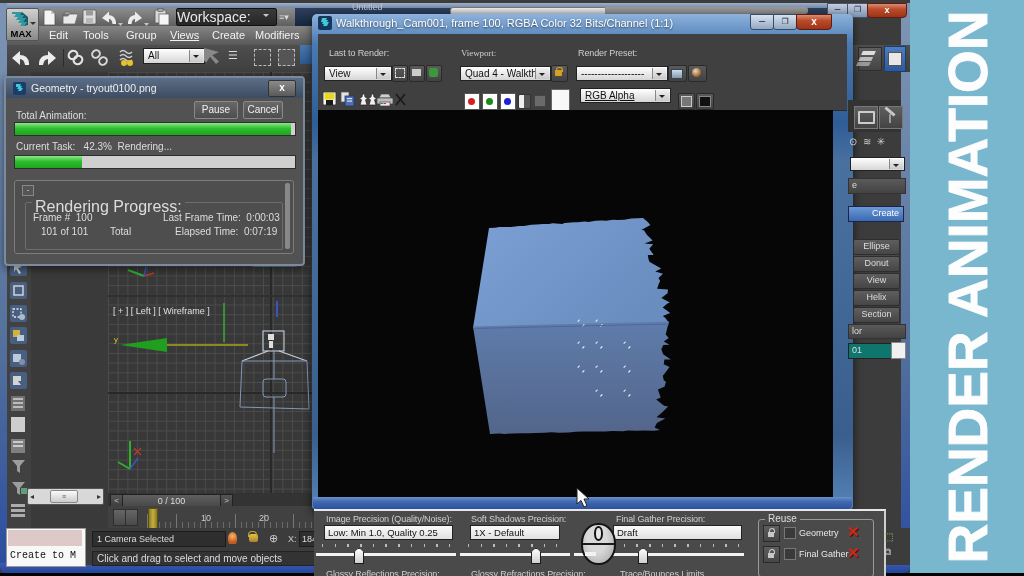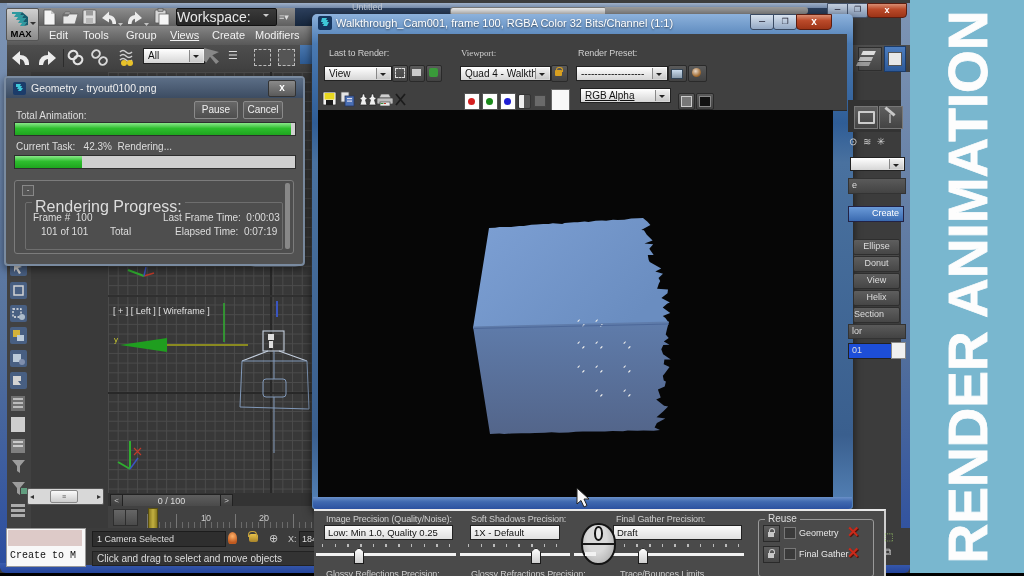--- a/index.html
+++ b/index.html
@@ -427,23 +427,23 @@
 <div class="drop" style="left:850px;top:157px;width:49px;height:12px;">
     <span class="ar"></span>
   </div>
 <div class="abs" style="left:848px;top:178px;width:53px;height:14px;background:linear-gradient(#5a5a5a,#434343);border:1px solid #333;color:#ddd;font-size:9px;line-height:13px;padding-left:3px;">e</div>
 <div class="abs" style="left:848px;top:206px;width:50px;height:14px;background:linear-gradient(#6a9ad8,#3a6ab0);border:1px solid #224;color:#fff;font-size:9px;line-height:13px;text-align:right;padding-right:4px;">Create</div>
 <div class="abs" style="left:853px;top:222px;width:45px;height:14px;background:linear-gradient(#5e5e5e,#464646);border:1px solid #2e2e2e;border-radius:2px;color:#ddd;font-size:10px;line-height:13px;text-align:center;margin-top:20px;">ectangle</div>
 <div class="abs" style="left:853px;top:239px;width:45px;height:14px;background:linear-gradient(#5e5e5e,#464646);border:1px solid #2e2e2e;border-radius:2px;color:#ddd;font-size:9px;line-height:13px;text-align:center;">Ellipse</div>
 <div class="abs" style="left:853px;top:256px;width:45px;height:14px;background:linear-gradient(#5e5e5e,#464646);border:1px solid #2e2e2e;border-radius:2px;color:#ddd;font-size:9px;line-height:13px;text-align:center;">Donut</div>
 <div class="abs" style="left:853px;top:273px;width:45px;height:14px;background:linear-gradient(#5e5e5e,#464646);border:1px solid #2e2e2e;border-radius:2px;color:#ddd;font-size:9px;line-height:13px;text-align:center;">View</div>
 <div class="abs" style="left:853px;top:290px;width:45px;height:14px;background:linear-gradient(#5e5e5e,#464646);border:1px solid #2e2e2e;border-radius:2px;color:#ddd;font-size:9px;line-height:13px;text-align:center;">Helix</div>
-<div class="abs" style="left:853px;top:307px;width:45px;height:14px;background:linear-gradient(#5e5e5e,#464646);border:1px solid #2e2e2e;border-radius:2px;color:#ddd;font-size:9px;line-height:13px;">Section</div>
+<div class="abs" style="left:853px;top:307px;width:45px;height:14px;background:linear-gradient(#5e5e5e,#464646);border:1px solid #2e2e2e;border-radius:2px;color:#ddd;font-size:9px;line-height:13px;text-align:center;">Section</div>
 <div class="abs" style="left:848px;top:324px;width:53px;height:13px;background:linear-gradient(#5a5a5a,#434343);border:1px solid #333;color:#ddd;font-size:9px;line-height:12px;padding-left:3px;">lor</div>
-<div class="abs" style="left:848px;top:343px;width:40px;height:14px;background:#1d4ed8;border:1px solid #222;color:#ddd;font-size:9px;line-height:13px;padding-left:3px;">01</div>
+<div class="abs" style="left:848px;top:343px;width:40px;height:14px;background:#0f766e;border:1px solid #222;color:#ddd;font-size:9px;line-height:13px;padding-left:3px;">01</div>
 <div class="abs" style="left:891px;top:342px;width:13px;height:15px;background:#f0f0f0;border:1px solid #888;"></div>
 
 <div class="abs" style="left:884px;top:531px;width:16px;height:13px;color:#9fcf6a;font-size:10px;">⬚</div>
 <div class="abs" style="left:884px;top:546px;width:16px;height:13px;color:#ccc;font-size:10px;">⧉</div>
 
 <div class="abs" id="banner" style="left:910px;top:0;width:114px;height:573px;background:#79b7cf;overflow:hidden;">
   <div id="bannertext" style="position:absolute;left:58px;top:287px;width:0;height:0;">
     <div style="position:absolute;transform:translate(-50%,-50%) rotate(-90deg);transform-origin:center;white-space:nowrap;color:#fdfdfd;font-size:55px;font-weight:bold;-webkit-text-stroke:0.8px #fdfdfd;font-family:'Liberation Sans',sans-serif;">RENDER ANIMATION</div>
   </div>
 </div>

